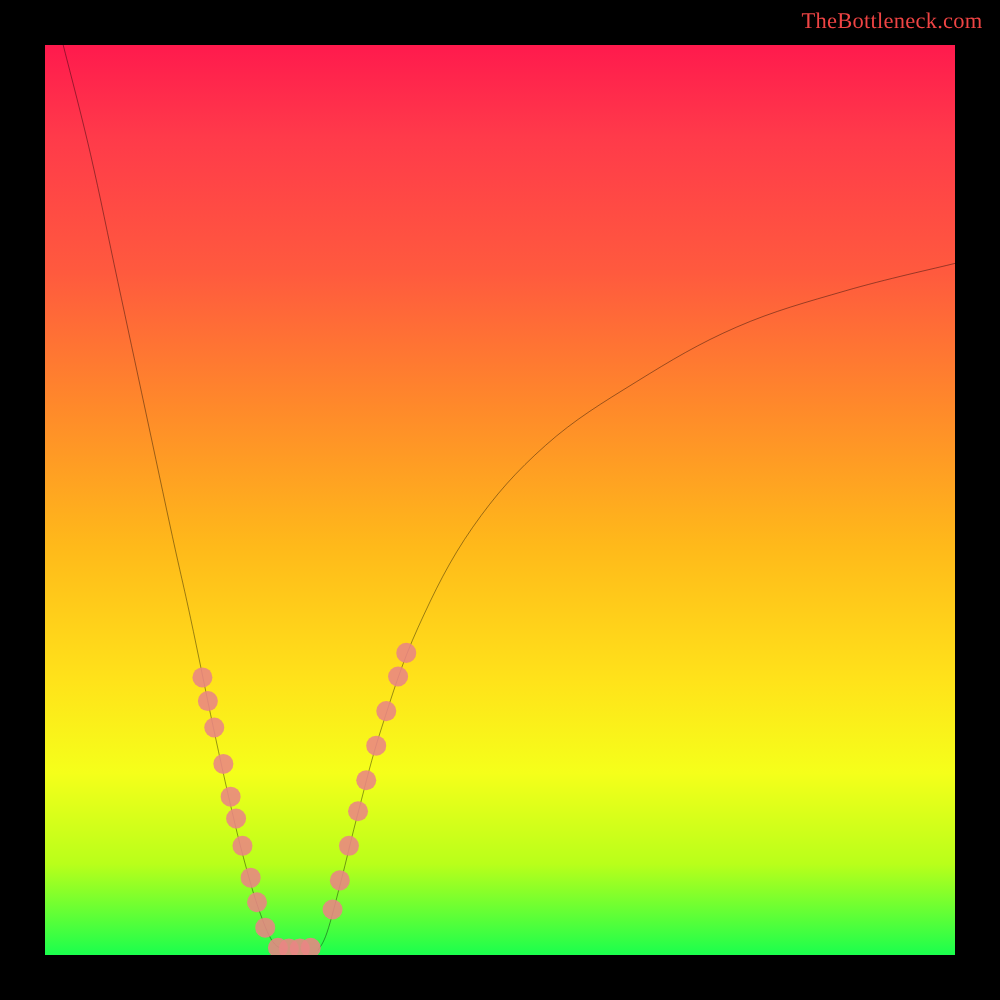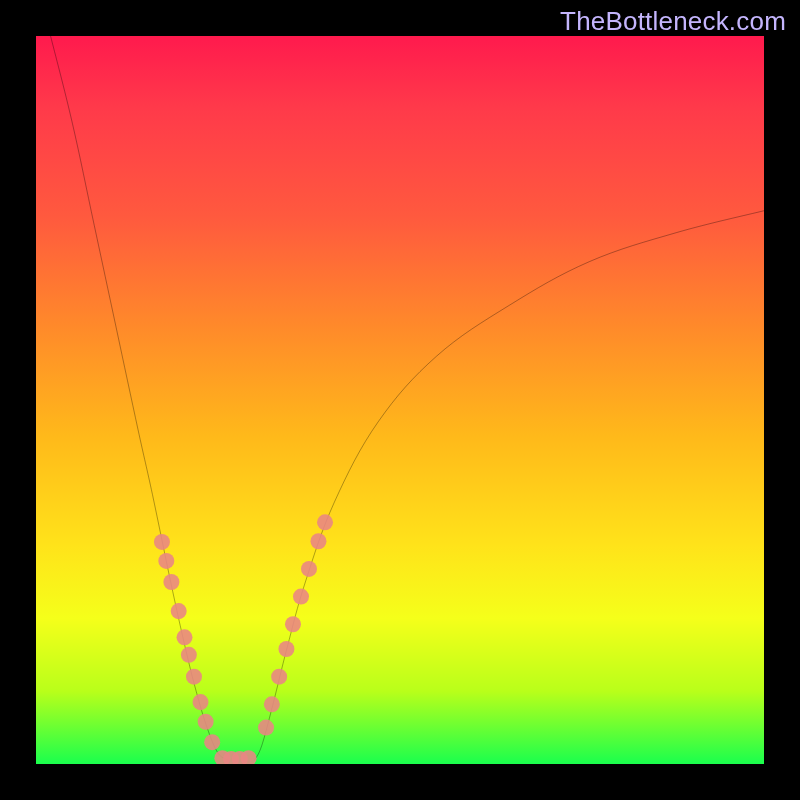--- a/index.html
+++ b/index.html
@@ -34,25 +34,26 @@
       #ffe31a 70%,
       #f5ff1a 80%,
       #b9ff1a 90%,
       #1aff4d 100%
     );
   }
   .watermark {
     position: absolute;
     top: 6px;
     right: 14px;
-    color: #c4b5fd;
-    font-size: 26px;
+    color: #ef4444;
+    font-size: 18px;
     font-weight: 400;
     letter-spacing: 0.2px;
     user-select: none;
+    font-family: Liberation Serif, serif;
   }
   svg.curves {
     position: absolute;
     inset: 0;
     width: 100%;
     height: 100%;
   }
 </style>
 </head>
 <body>

